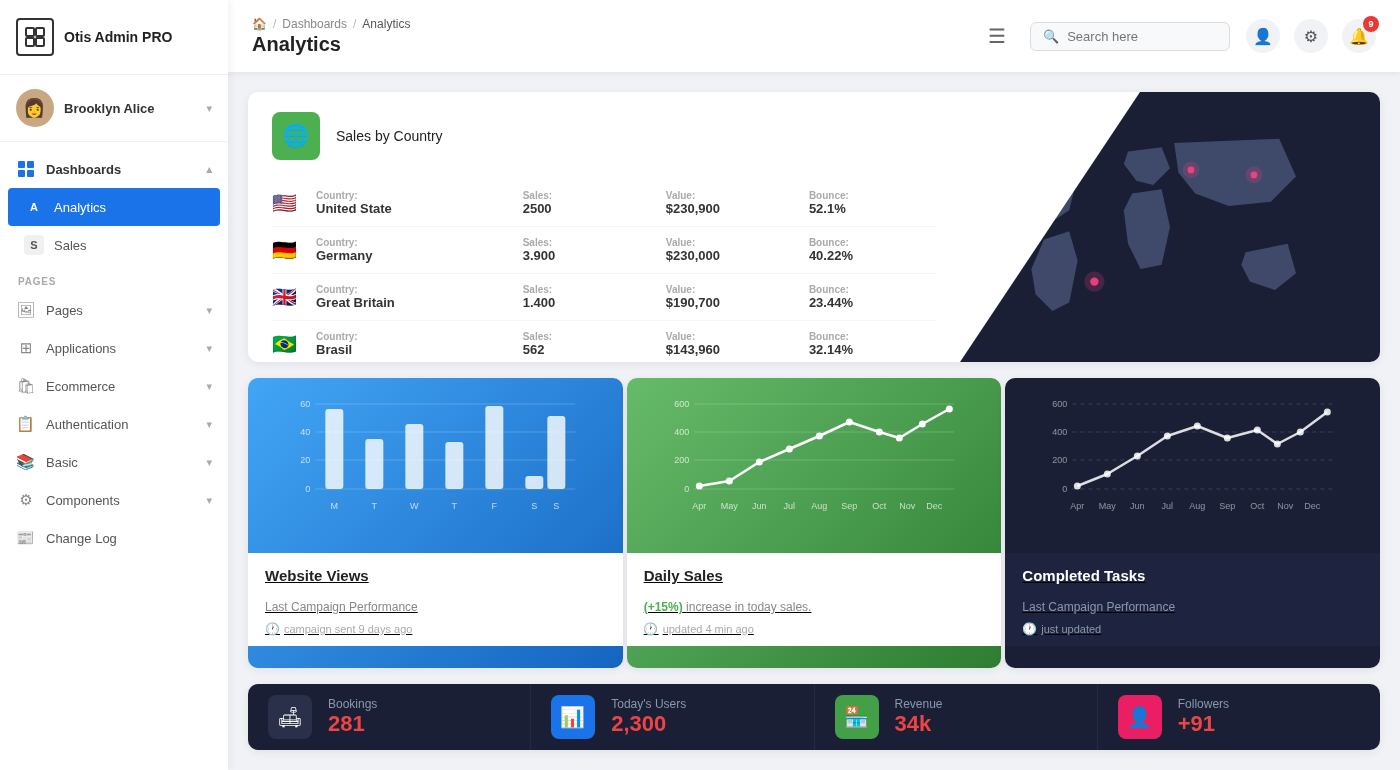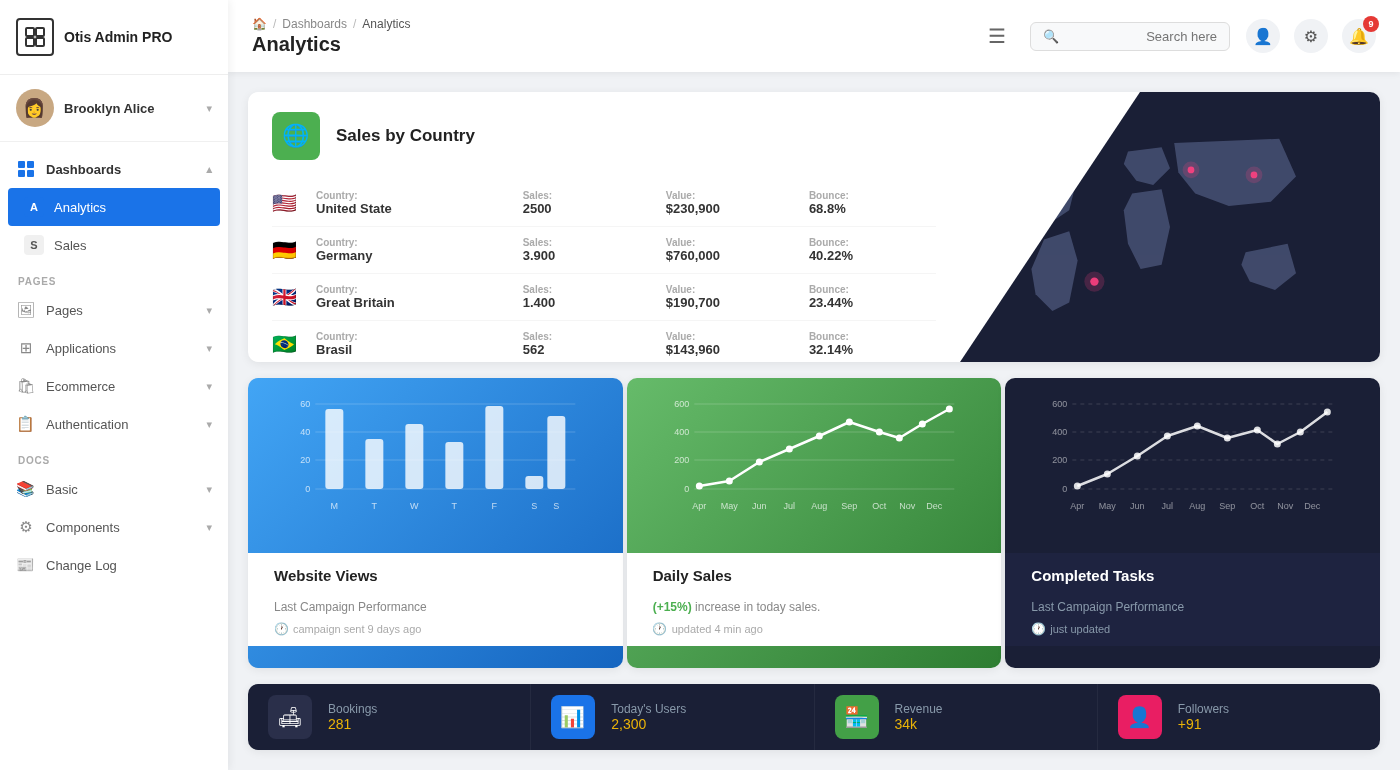--- a/index.html
+++ b/index.html
@@ -128,21 +128,21 @@
       border-radius: 6px;
       padding: 6px 12px;
       gap: 8px;
       background: #f8f9fa;
       width: 200px;
     }
     .search-icon { color: #aaa; font-size: 13px; }
     .search-input {
       border: none; background: transparent;
       font-size: 13px; color: #555;
-      outline: none; width: 100%; text-align: right;
+      outline: none; width: 100%;
     }
     .header-actions {
       display: flex; align-items: center; gap: 14px;
     }
     .header-icon-btn {
       width: 34px; height: 34px;
       border-radius: 50%;
       display: flex; align-items: center; justify-content: center;
       cursor: pointer;
       background: #f0f2f5;
@@ -185,21 +185,21 @@
       display: flex; align-items: center; gap: 16px;
       margin-bottom: 20px;
     }
     .card-icon-green {
       width: 48px; height: 48px;
       background: #4caf50;
       border-radius: 8px;
       display: flex; align-items: center; justify-content: center;
       font-size: 22px; color: #fff;
     }
-    .card-title { font-size: 17px; font-weight: 700; color: #222; }
+    .card-title { font-size: 14px; font-weight: 400; color: #222; }
 
     .country-table { width: 100%; }
     .country-row {
       display: flex; align-items: center;
       padding: 10px 0;
       border-bottom: 1px solid #f5f5f5;
       gap: 16px;
     }
     .country-row:last-child { border-bottom: none; }
     .flag { width: 28px; font-size: 20px; flex-shrink: 0; }
@@ -252,22 +252,23 @@
     .chart-card-dark {
       background: #1a1f36;
     }
 
     .chart-area {
       padding: 16px;
       height: 175px;
       position: relative;
     }
     .chart-info {
-      padding: 14px 26px 10px;
+      padding: 14px 17px 10px;
       background: #fff;
+      text-decoration: underline;
     }
     .chart-card-dark .chart-info {
       background: #1e2340;
     }
     .chart-card-dark .chart-title { color: #fff; }
     .chart-card-dark .chart-subtitle { color: #8899aa; }
     .chart-card-dark .chart-footer { color: #8899aa; }
 
     .chart-title { font-size: 15px; font-weight: 700; color: #222; }
     .chart-subtitle { font-size: 12px; color: #888; margin-top: 16px; }
@@ -303,21 +304,21 @@
       font-size: 20px; color: #fff;
       flex-shrink: 0;
     }
     .stat-icon-dark { background: #2a2f4a; }
     .stat-icon-blue { background: #1a73e8; }
     .stat-icon-green { background: #43a047; }
     .stat-icon-pink { background: #e91e63; }
 
     .stat-text { }
     .stat-label { font-size: 12px; color: #8899aa; }
-    .stat-val { font-size: 14px; font-weight: 400; color: #eab308; }
+    .stat-val { font-size: 22px; font-weight: 700; color: #ef4444; }
 
     
     .axis-label { font-size: 9px; fill: rgba(255,255,255,0.7); }
     .axis-label-dark { font-size: 9px; fill: rgba(255,255,255,0.5); }
   </style>
 </head>
 <body>
 
 <div class="sidebar">
   <div class="sidebar-logo">
@@ -379,21 +380,20 @@
       <div class="nav-icon">🛍</div>
       <span class="nav-label">Ecommerce</span>
       <span class="chevron-icon">▾</span>
     </div>
     <div class="nav-item">
       <div class="nav-icon">📋</div>
       <span class="nav-label">Authentication</span>
       <span class="chevron-icon">▾</span>
     </div>
 
-    <div class="nav-section-label">DOCS</div>
 
     <div class="nav-item">
       <div class="nav-icon">📚</div>
       <span class="nav-label">Basic</span>
       <span class="chevron-icon">▾</span>
     </div>
     <div class="nav-item">
       <div class="nav-icon">⚙</div>
       <span class="nav-label">Components</span>
       <span class="chevron-icon">▾</span>
@@ -452,37 +452,37 @@
             <div class="country-col">
               <div class="col-label">Sales:</div>
               <div class="col-val">2500</div>
             </div>
             <div class="country-col">
               <div class="col-label">Value:</div>
               <div class="col-val">$230,900</div>
             </div>
             <div class="country-col">
               <div class="col-label">Bounce:</div>
-              <div class="col-val">68.8%</div>
+              <div class="col-val">52.1%</div>
             </div>
           </div>
 
           <div class="country-row">
             <div class="flag">🇩🇪</div>
             <div class="country-name-col">
               <div class="col-label">Country:</div>
               <div class="col-val">Germany</div>
             </div>
             <div class="country-col">
               <div class="col-label">Sales:</div>
               <div class="col-val">3.900</div>
             </div>
             <div class="country-col">
               <div class="col-label">Value:</div>
-              <div class="col-val">$760,000</div>
+              <div class="col-val">$230,000</div>
             </div>
             <div class="country-col">
               <div class="col-label">Bounce:</div>
               <div class="col-val">40.22%</div>
             </div>
           </div>
 
           <div class="country-row">
             <div class="flag">🇬🇧</div>
             <div class="country-name-col">

